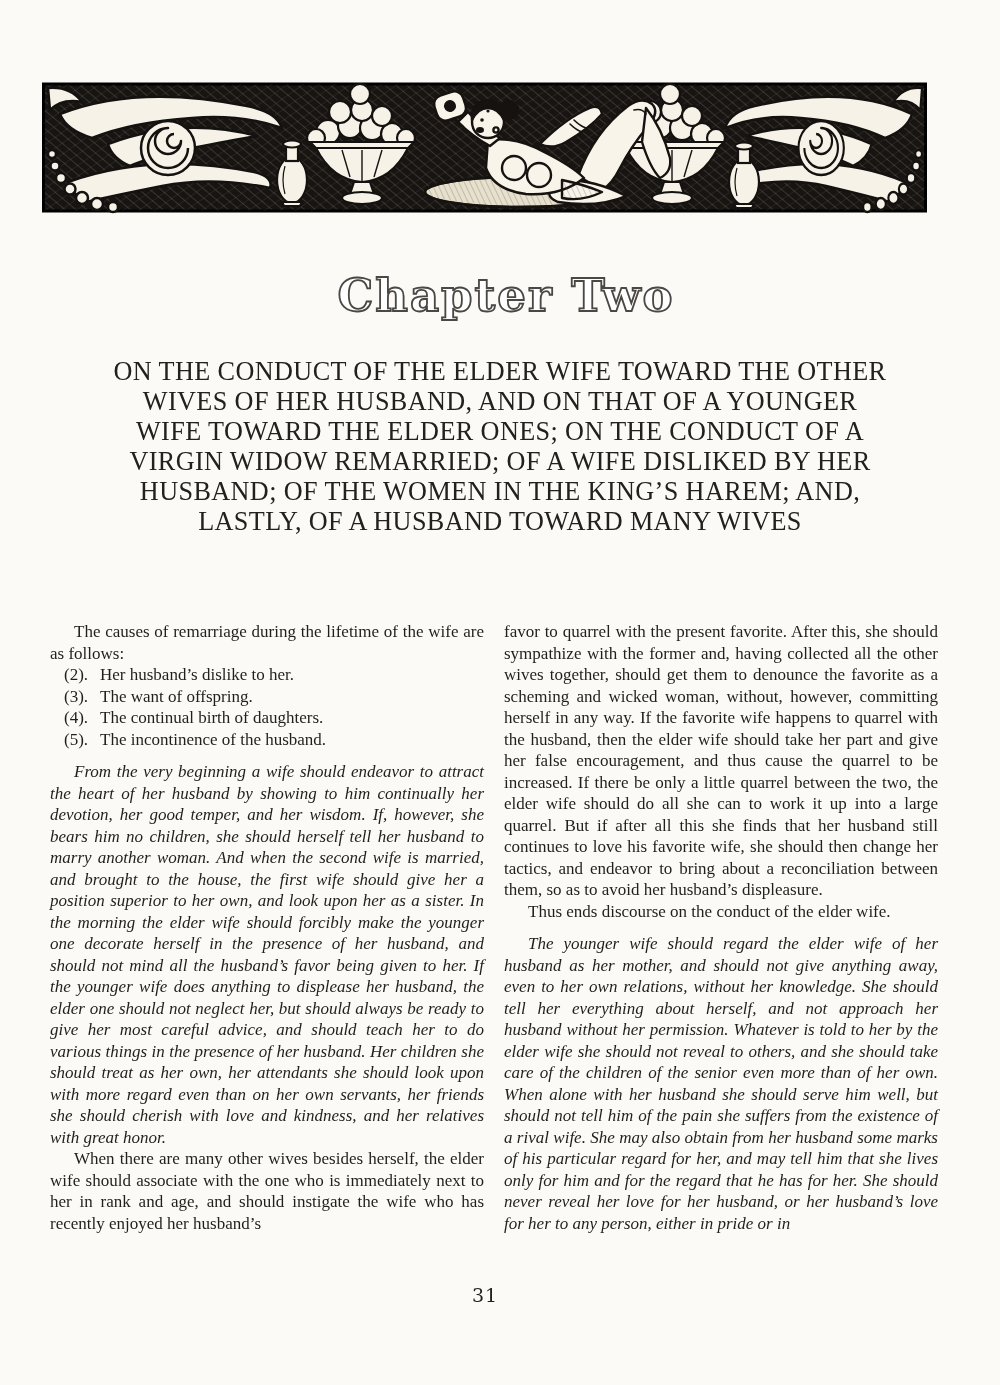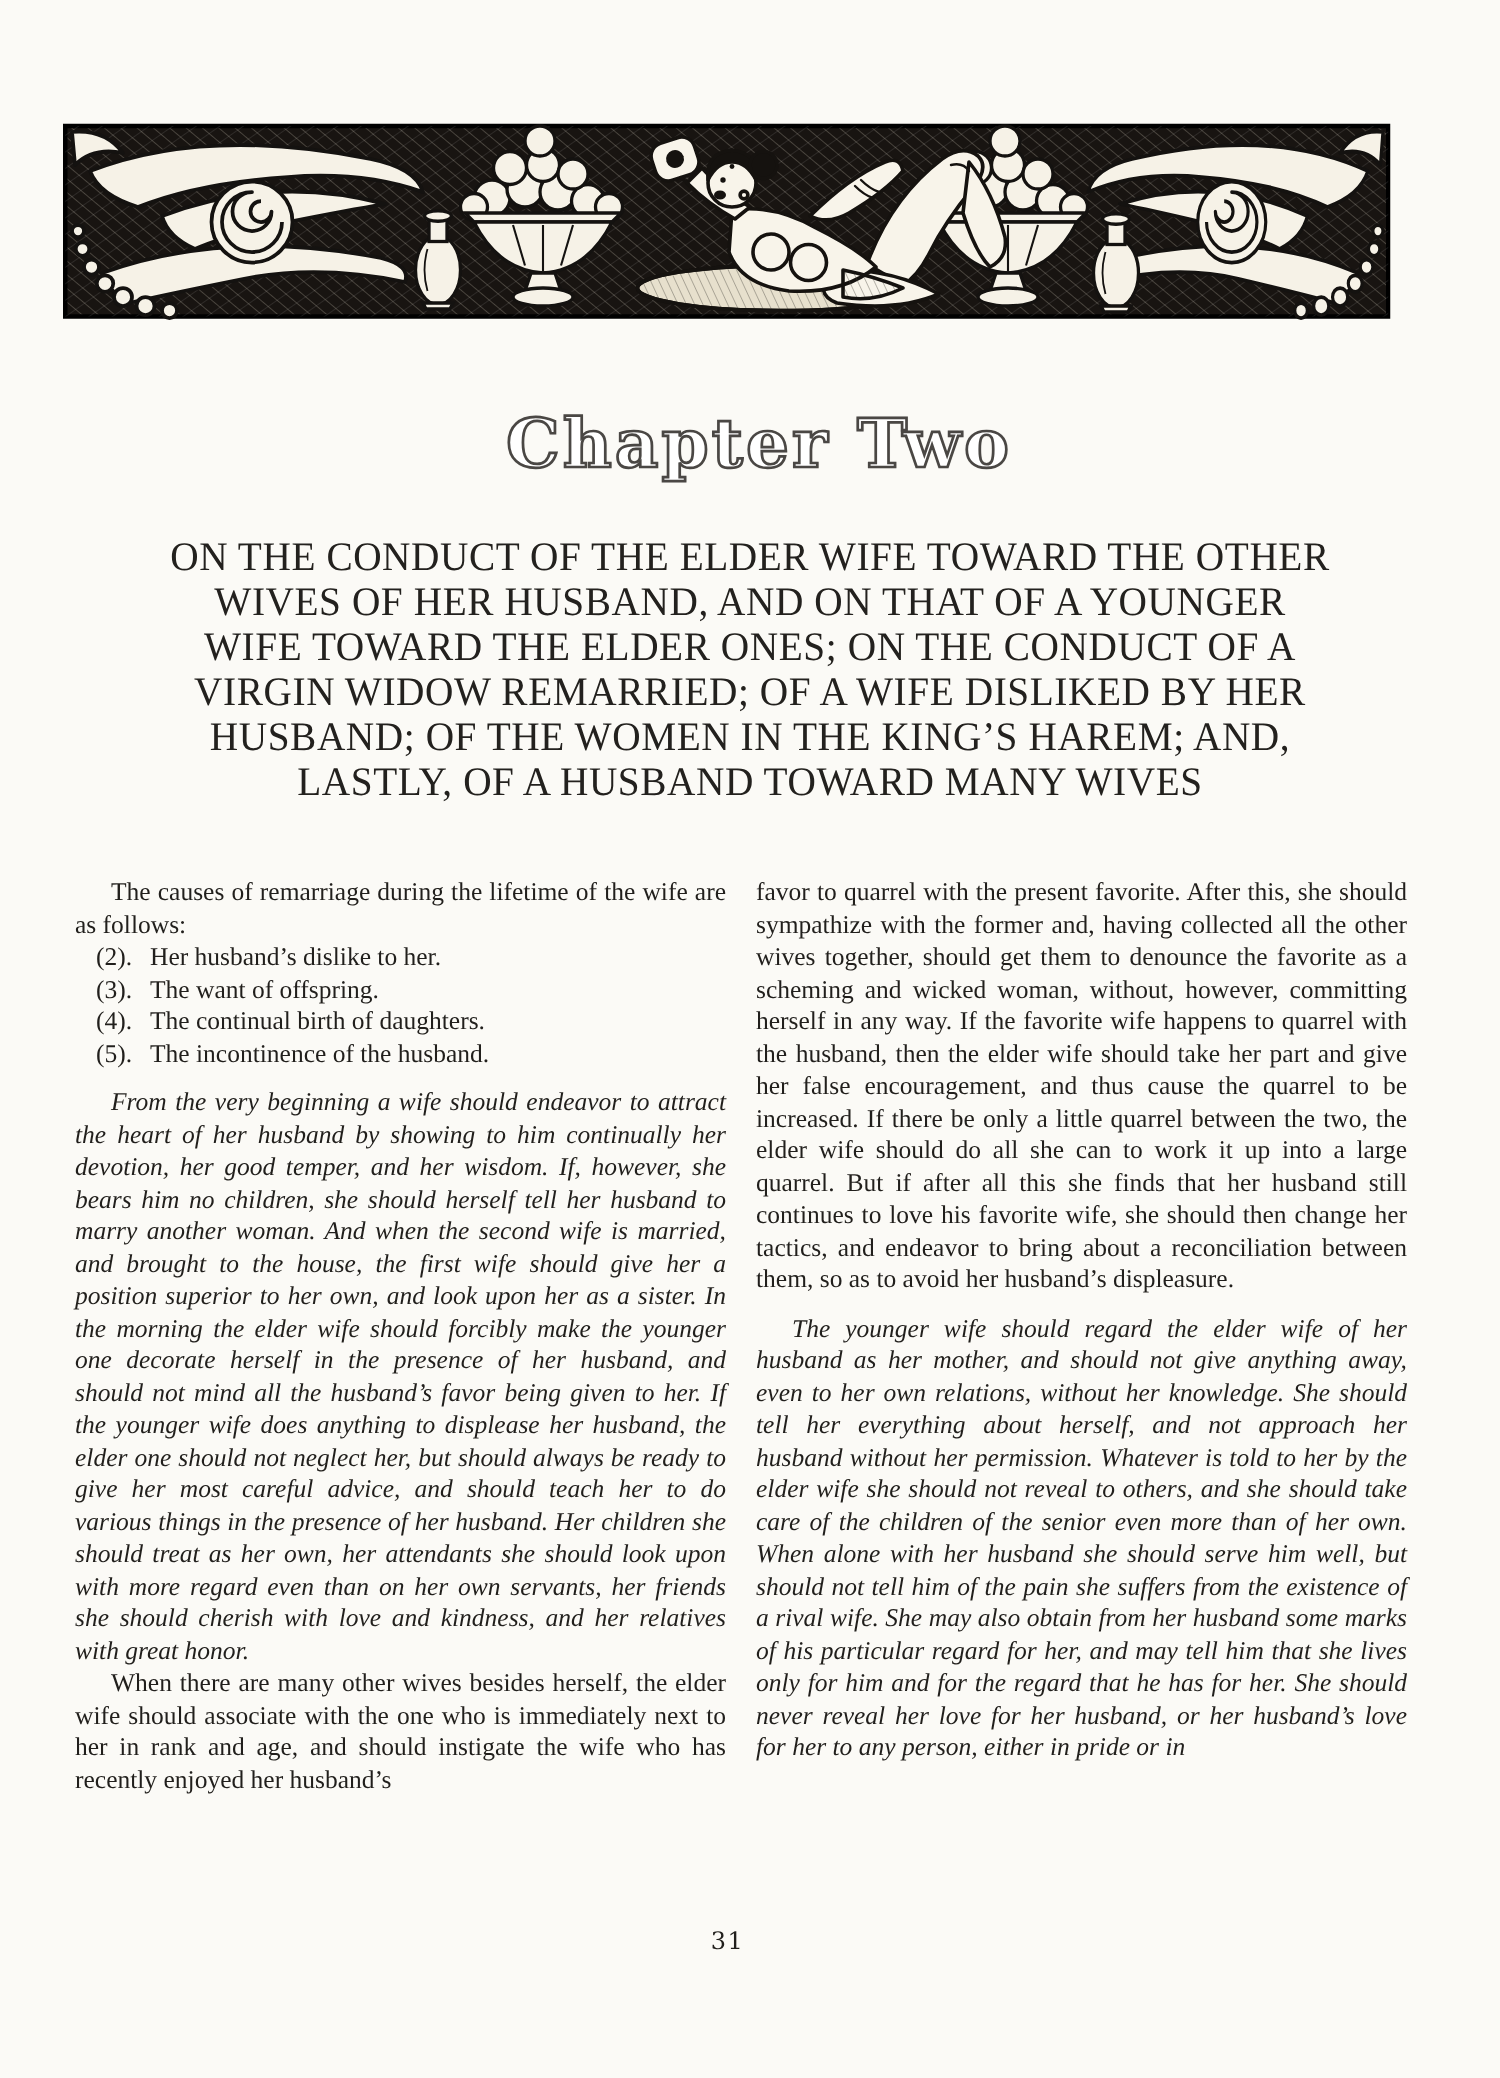--- a/index.html
+++ b/index.html
@@ -20,33 +20,33 @@
     -webkit-text-stroke:1.8px #4a4744;
     text-shadow:0 0 1px #55524e;
   }
   .title {
     position:absolute; left:58px; top:356px; width:884px;
     text-align:center; font-size:27px; line-height:30px;
     letter-spacing:0.4px; color:#23211e;
     transform:scaleX(0.97); transform-origin:center top;
   }
   .columns {
-    position:absolute; left:50px; top:584px; width:888px;
+    position:absolute; left:50px; top:621px; width:888px;
     display:flex; gap:20px; font-size:17px; line-height:21.5px;
   }
   .col { flex:1; }
   .para { margin:0; text-align:justify; }
   .indent { text-indent:24px; }
   .gap { margin-top:11px;font-style:italic; }
   .list { padding-left:14px; }
   .li { white-space:nowrap; }
   .num { display:inline-block; min-width:36px; }
   .pagenum {
     position:absolute; left:0; top:1284px; width:97%;
-    text-align:center; font-size:16px; letter-spacing:1px;
+    text-align:center; font-size:19px; letter-spacing:1px;
     font-family:"DejaVu Serif", serif;
   }
 </style>
 </head>
 <body>
 
 <div class="page">
 
   <div class="banner">
     <svg viewBox="0 0 885 135" width="885" height="135">
@@ -168,18 +168,19 @@
         <div class="li"><span class="num">(3).</span><span>The want of offspring.</span></div>
         <div class="li"><span class="num">(4).</span><span>The continual birth of daughters.</span></div>
         <div class="li"><span class="num">(5).</span><span>The incontinence of the husband.</span></div>
       </div>
       <p class="para indent gap">From the very beginning a wife should endeavor to attract the heart of her husband by showing to him continually her devotion, her good temper, and her wisdom. If, however, she bears him no children, she should herself tell her husband to marry another woman. And when the second wife is married, and brought to the house, the first wife should give her a position superior to her own, and look upon her as a sister. In the morning the elder wife should forcibly make the younger one decorate herself in the presence of her husband, and should not mind all the husband’s favor being given to her. If the younger wife does anything to displease her husband, the elder one should not neglect her, but should always be ready to give her most careful advice, and should teach her to do various things in the presence of her husband. Her children she should treat as her own, her attendants she should look upon with more regard even than on her own servants, her friends she should cherish with love and kindness, and her relatives with great honor.</p>
       <p class="para indent">When there are many other wives besides herself, the elder wife should associate with the one who is immediately next to her in rank and age, and should instigate the wife who has recently enjoyed her husband’s</p>
     </div>
 
     <div class="col">
       <p class="para">favor to quarrel with the present favorite. After this, she should sympathize with the former and, having collected all the other wives together, should get them to denounce the favorite as a scheming and wicked woman, without, however, committing herself in any way. If the favorite wife happens to quarrel with the husband, then the elder wife should take her part and give her false encouragement, and thus cause the quarrel to be increased. If there be only a little quarrel between the two, the elder wife should do all she can to work it up into a large quarrel. But if after all this she finds that her husband still continues to love his favorite wife, she should then change her tactics, and endeavor to bring about a reconciliation between them, so as to avoid her husband’s displeasure.</p>
+      <p class="para indent">Thus ends discourse on the conduct of the elder wife.</p>
       <p class="para indent gap">The younger wife should regard the elder wife of her husband as her mother, and should not give anything away, even to her own relations, without her knowledge. She should tell her everything about herself, and not approach her husband without her permission. Whatever is told to her by the elder wife she should not reveal to others, and she should take care of the children of the senior even more than of her own. When alone with her husband she should serve him well, but should not tell him of the pain she suffers from the existence of a rival wife. She may also obtain from her husband some marks of his particular regard for her, and may tell him that she lives only for him and for the regard that he has for her. She should never reveal her love for her husband, or her husband’s love for her to any person, either in pride or in</p>
     </div>
   </div>
 
   <div class="pagenum">31</div>
 </div>
 
 </body></html>

